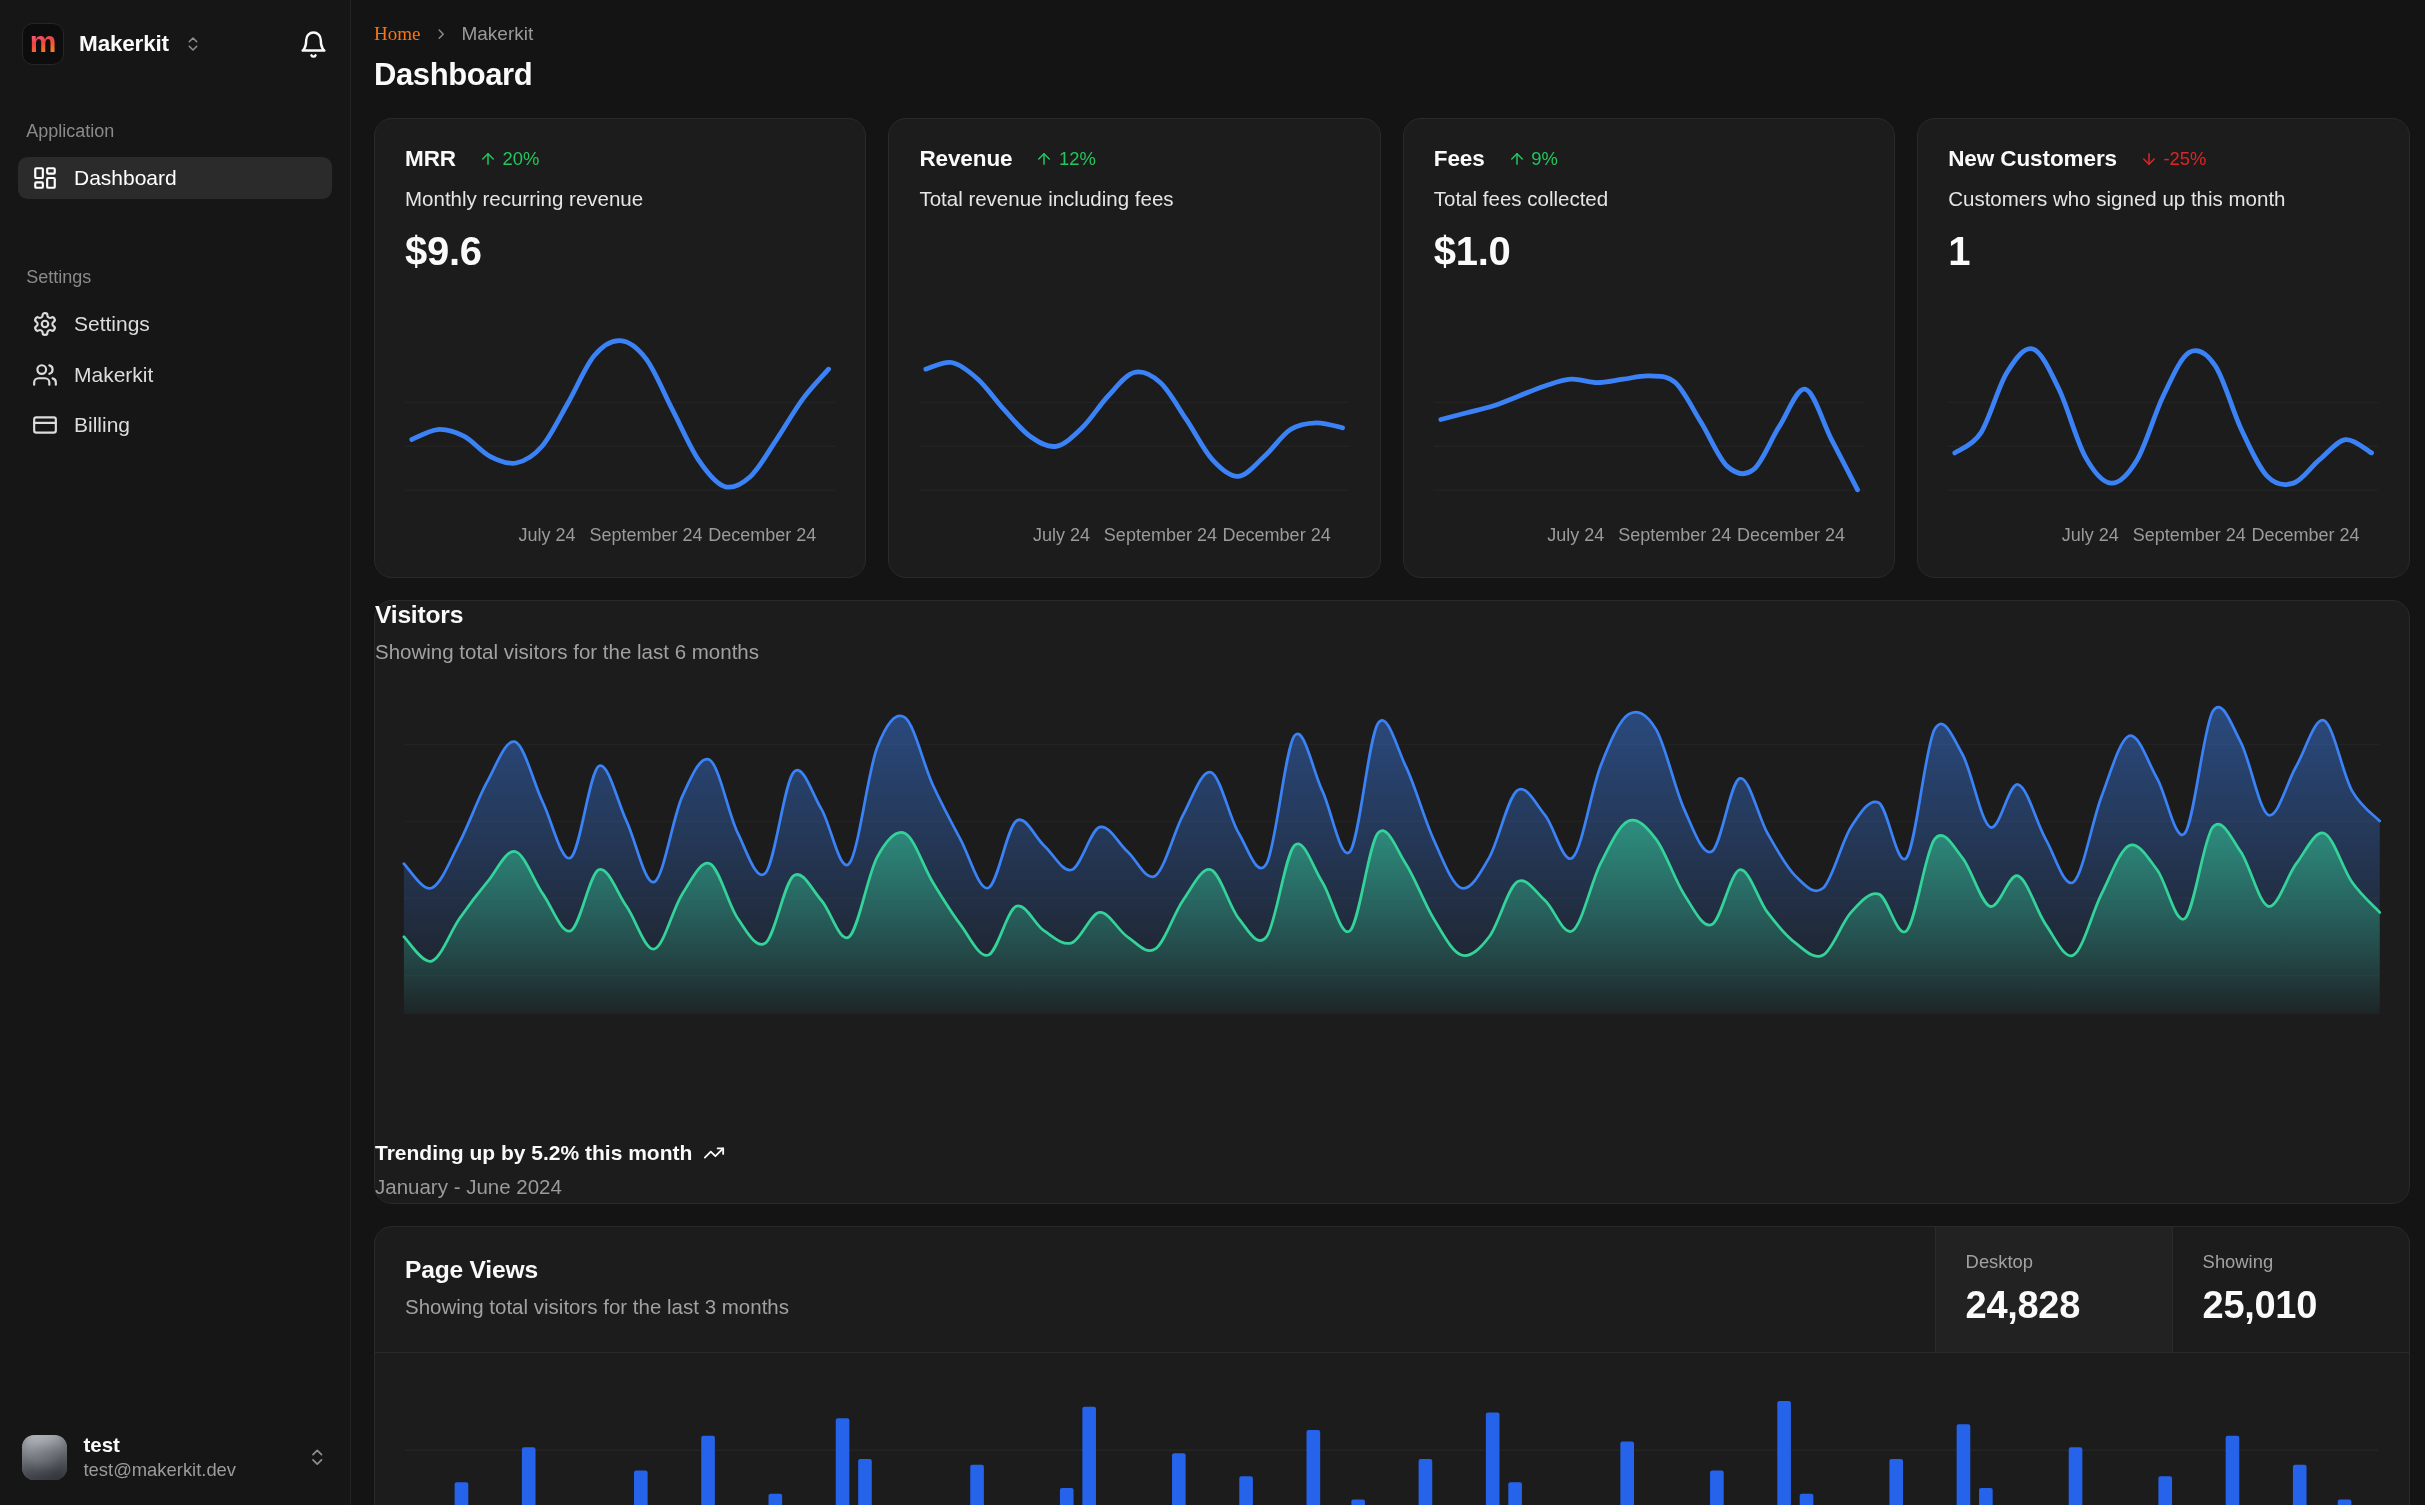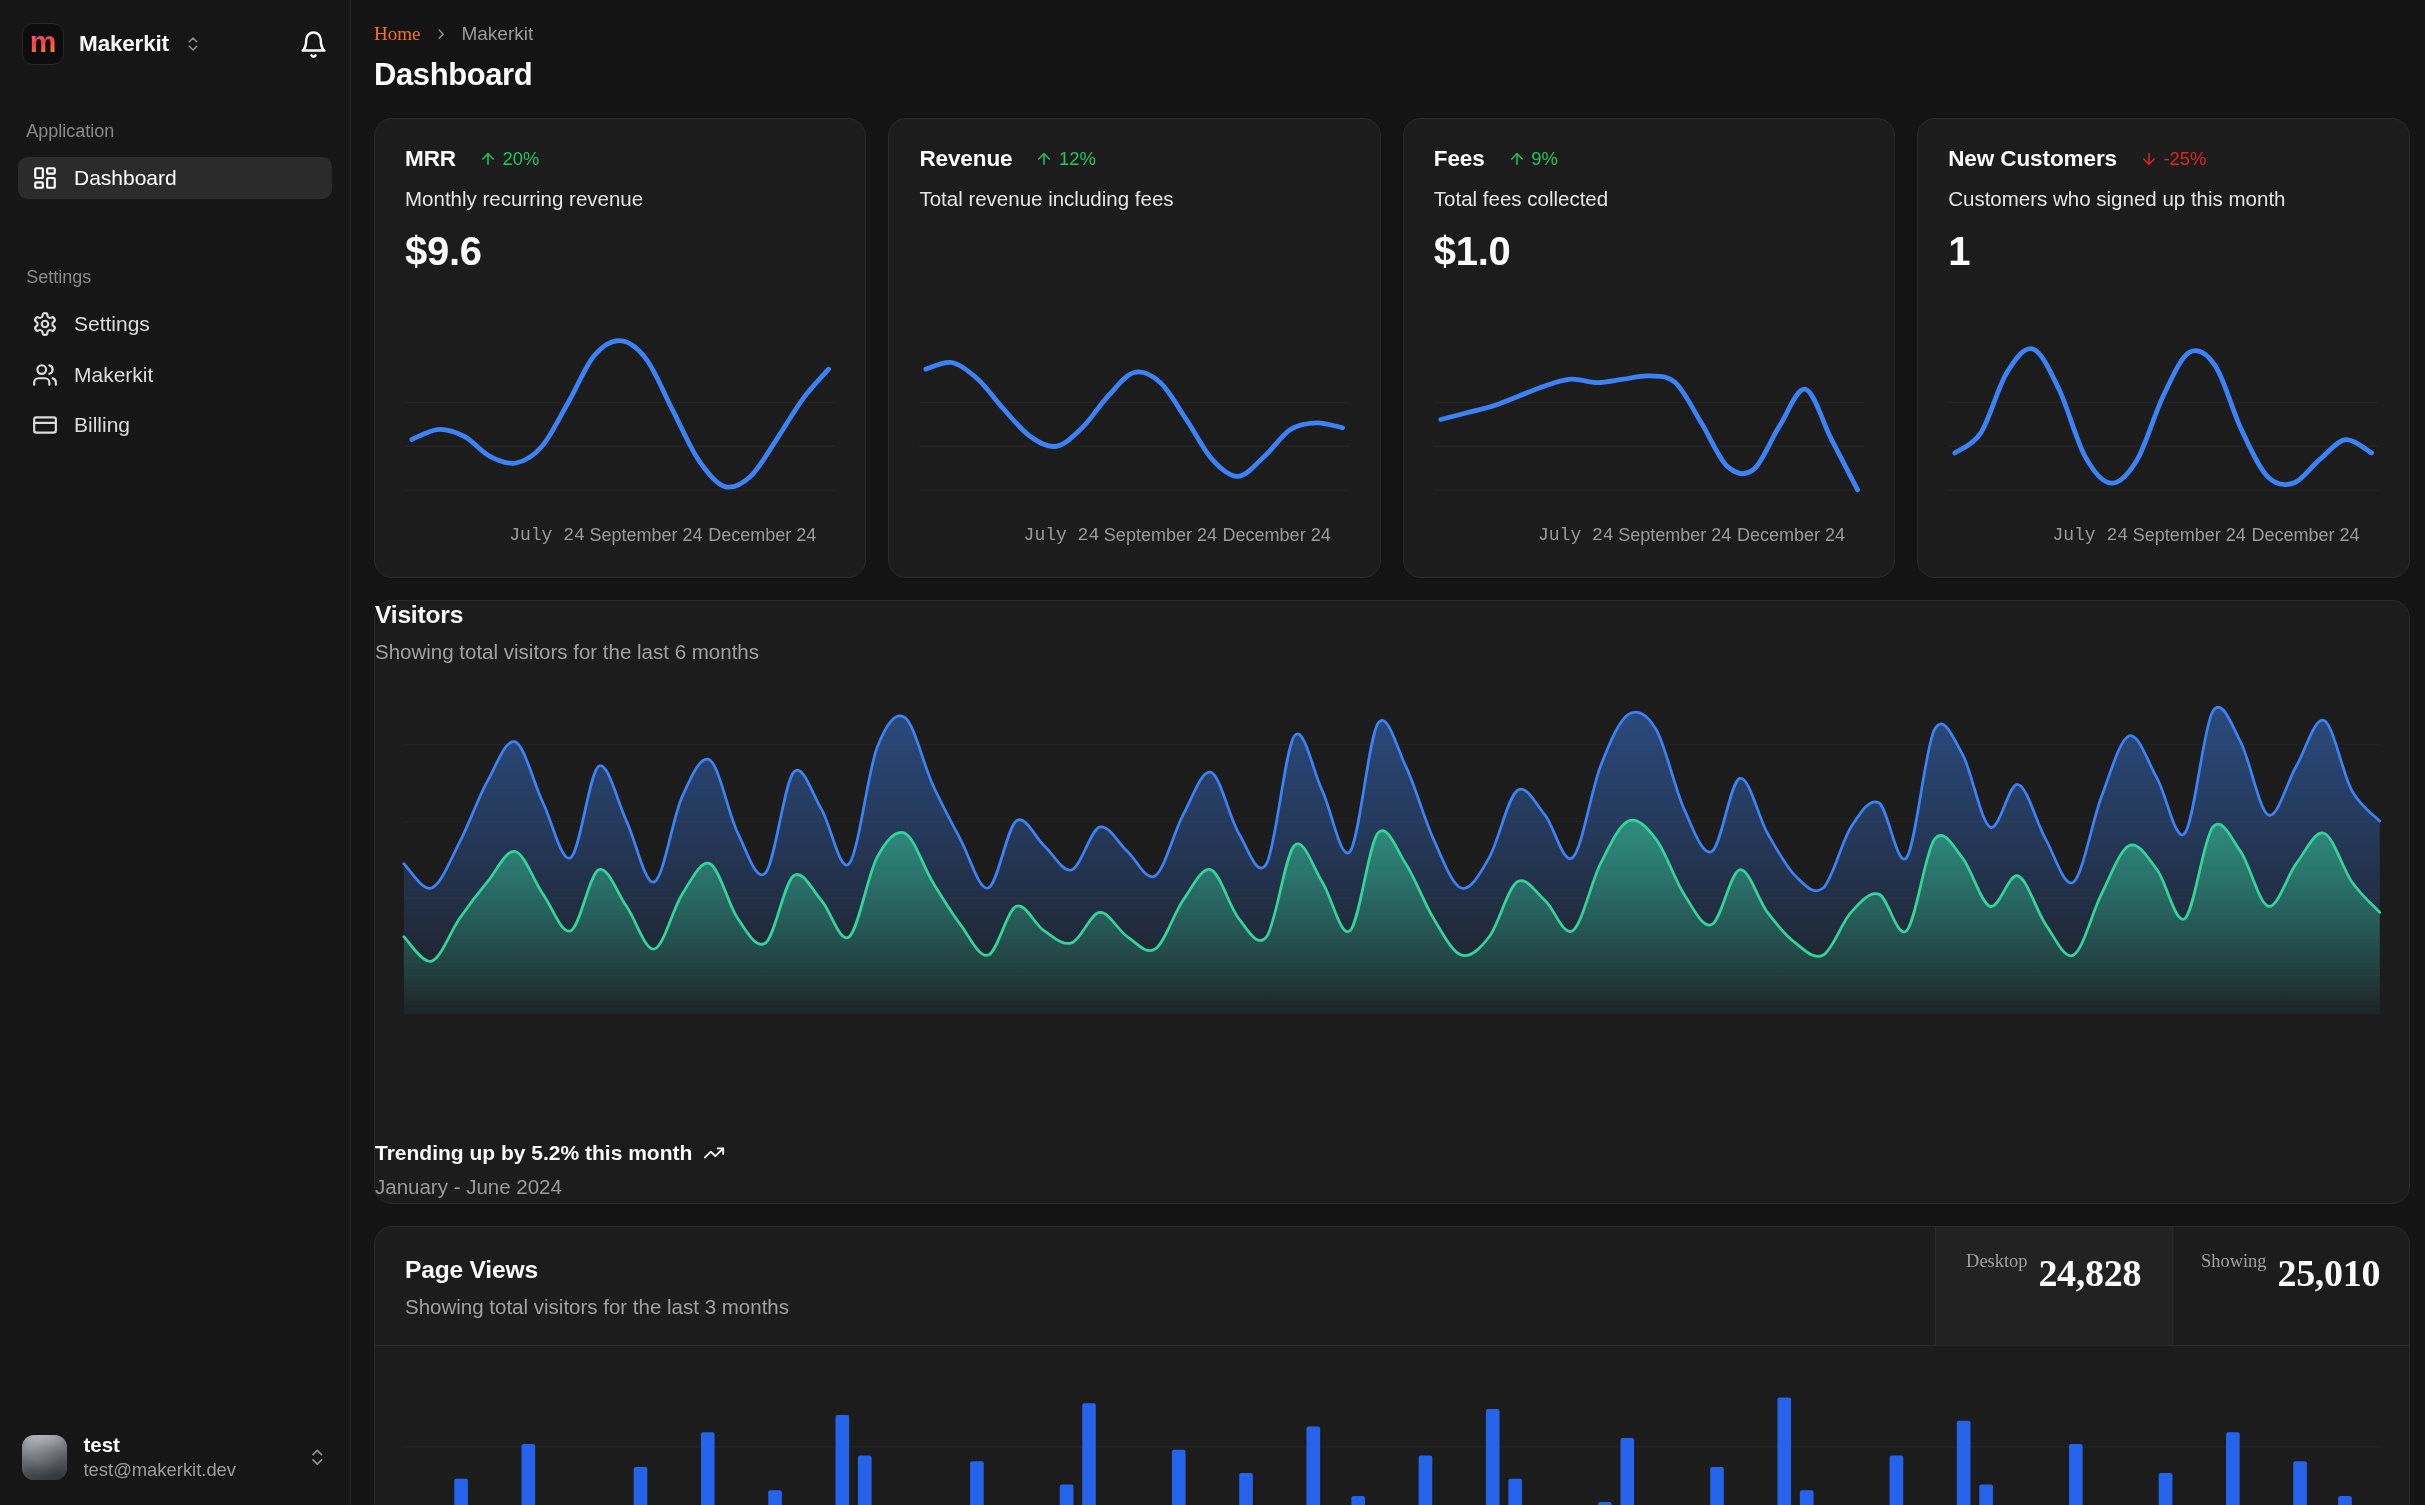--- a/index.html
+++ b/index.html
@@ -74,39 +74,39 @@
   .trend.down { color:#dc2626; }
   .stat-sub { margin-top:15px; font-size:20.5px; color:#e5e5e5; }
   .stat-value { margin-top:18px; font-size:40px; font-weight:700; letter-spacing:-0.3px; }
   .spark-wrap { margin-top:auto; }
   .spark { display:block; width:100%; height:191px; }
   .tick-row { position:relative; height:30px; margin-top:2.7px; }
   .tick-row span {
     position:absolute; top:5.5px; transform:translateX(-50%);
     font-size:18px; color:#9a9a9a; white-space:nowrap;
   }
-  .t1{left:33%;font-family:Liberation Mono, monospace;} .t2{left:56%;} .t3{left:83%;}
+  .t1{left:33%;} .t2{left:56%;} .t3{left:83%;}
 
   
   .visitors-card { margin-top:22px; height:604px; display:flex; flex-direction:column; }
   .sec-title { font-size:24.6px; font-weight:700; letter-spacing:-0.2px; }
   .sec-sub { margin-top:11px; font-size:20.5px; color:#a1a1a1; }
   .visitors-chart { display:block; width:100%; height:321px; margin-top:29px; }
   .vis-foot { margin-top:auto; padding-bottom:4.1px; }
   .foot-trend { display:flex; align-items:center; gap:11px; font-size:21px; font-weight:700; }
   .foot-range { margin-top:9.6px; font-size:20.5px; color:#9a9a9a; }
 
   
   .pageviews-card { margin-top:22px; height:437px; overflow:hidden; display:flex; flex-direction:column; }
   .pv-head { display:flex; align-items:stretch; border-bottom:0.7px solid #2a2a2a; }
   .pv-head-left { flex:1; padding:29px 30px 26px; }
   .pv-toggle {
     width:237px; flex:none; border:none; border-left:0.7px solid #2a2a2a;
     background:transparent; color:inherit; text-align:left; cursor:pointer;
-    padding:24.6px 30px; display:flex; gap:11px; justify-content:center;font-family:Liberation Serif, serif;
+    padding:24.6px 30px; display:flex; flex-direction:column; gap:11px; justify-content:center;
   }
   .pv-toggle.active { background:#222222; }
   .pv-lab { font-size:18.4px; color:#a1a1a1; }
   .pv-val { font-size:38px; font-weight:700; letter-spacing:-0.3px; }
   .bars-chart { display:block; width:calc(100% - 60px); height:300px; margin:19px 30px 0; }
 </style>
 </head>
 <body>
 
 <div id="app">

